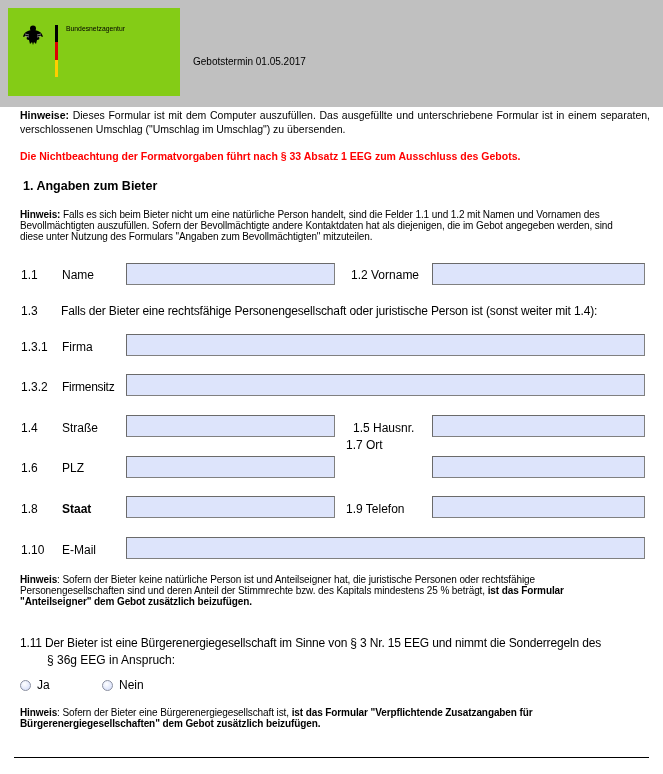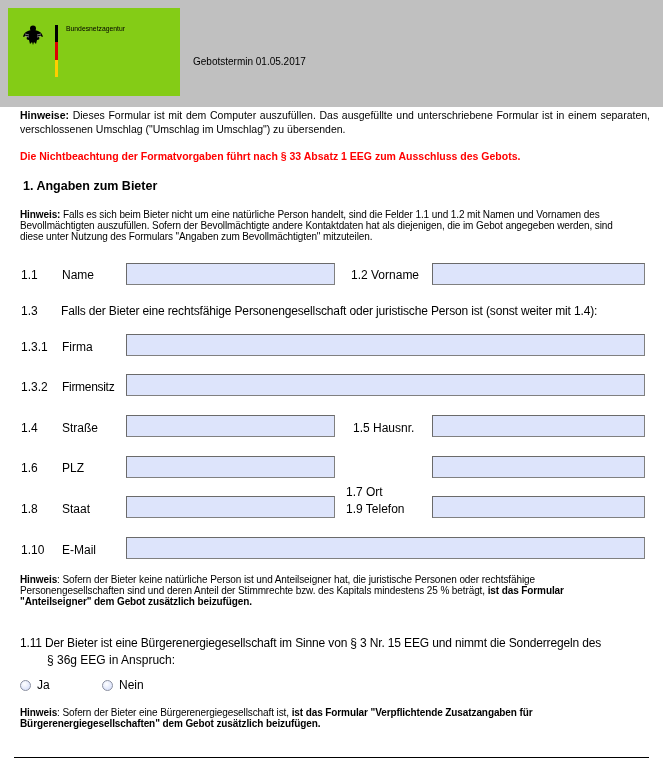--- a/index.html
+++ b/index.html
@@ -79,25 +79,25 @@
 
 <div class="row-label" style="left:21px; top:421px;">1.4</div>
 <div class="row-label" style="left:62px; top:421px;">Straße</div>
 <div class="field" style="left:126px; top:415px; width:209px;"><input value="" style=""></div>
 <div class="row-label" style="left:346px; top:421px;margin-left:7px;">1.5 Hausnr.</div>
 <div class="field" style="left:432px; top:415px; width:213px;"><input value="" style=""></div>
 
 <div class="row-label" style="left:21px; top:461px;text-align:right;">1.6</div>
 <div class="row-label" style="left:62px; top:461px;">PLZ</div>
 <div class="field" style="left:126px; top:456px; width:209px;"><input value="" style=""></div>
-<div class="row-label" style="left:346px; top:485px;">1.7 Ort</div>
+<div class="row-label" style="left:346px; top:438px;">1.7 Ort</div>
 <div class="field" style="left:432px; top:456px; width:213px;"><input value="" style=""></div>
 
 <div class="row-label" style="left:21px; top:502px;">1.8</div>
-<div class="row-label" style="left:62px; top:502px;">Staat</div>
+<div class="row-label" style="left:62px; top:502px;font-weight:bold;">Staat</div>
 <div class="field" style="left:126px; top:496px; width:209px;"><input value="" style=""></div>
 <div class="row-label" style="left:346px; top:502px;">1.9 Telefon</div>
 <div class="field" style="left:432px; top:496px; width:213px;"><input value="" style=""></div>
 
 <div class="row-label" style="left:21px; top:543px;">1.10</div>
 <div class="row-label" style="left:62px; top:543px;">E-Mail</div>
 <div class="field" style="left:126px; top:537px; width:519px;"><input value="" style=""></div>
 
 <div class="text-block narrow" style="top:574px; width:600px;">
   <b>Hinweis</b><span>: Sofern der Bieter keine natürliche Person ist und Anteilseigner hat, die juristische Personen oder rechtsfähige Personengesellschaften sind und deren Anteil der Stimmrechte bzw. des Kapitals mindestens 25 % beträgt, </span><b>ist das Formular "Anteilseigner" dem Gebot zusätzlich beizufügen.</b>

